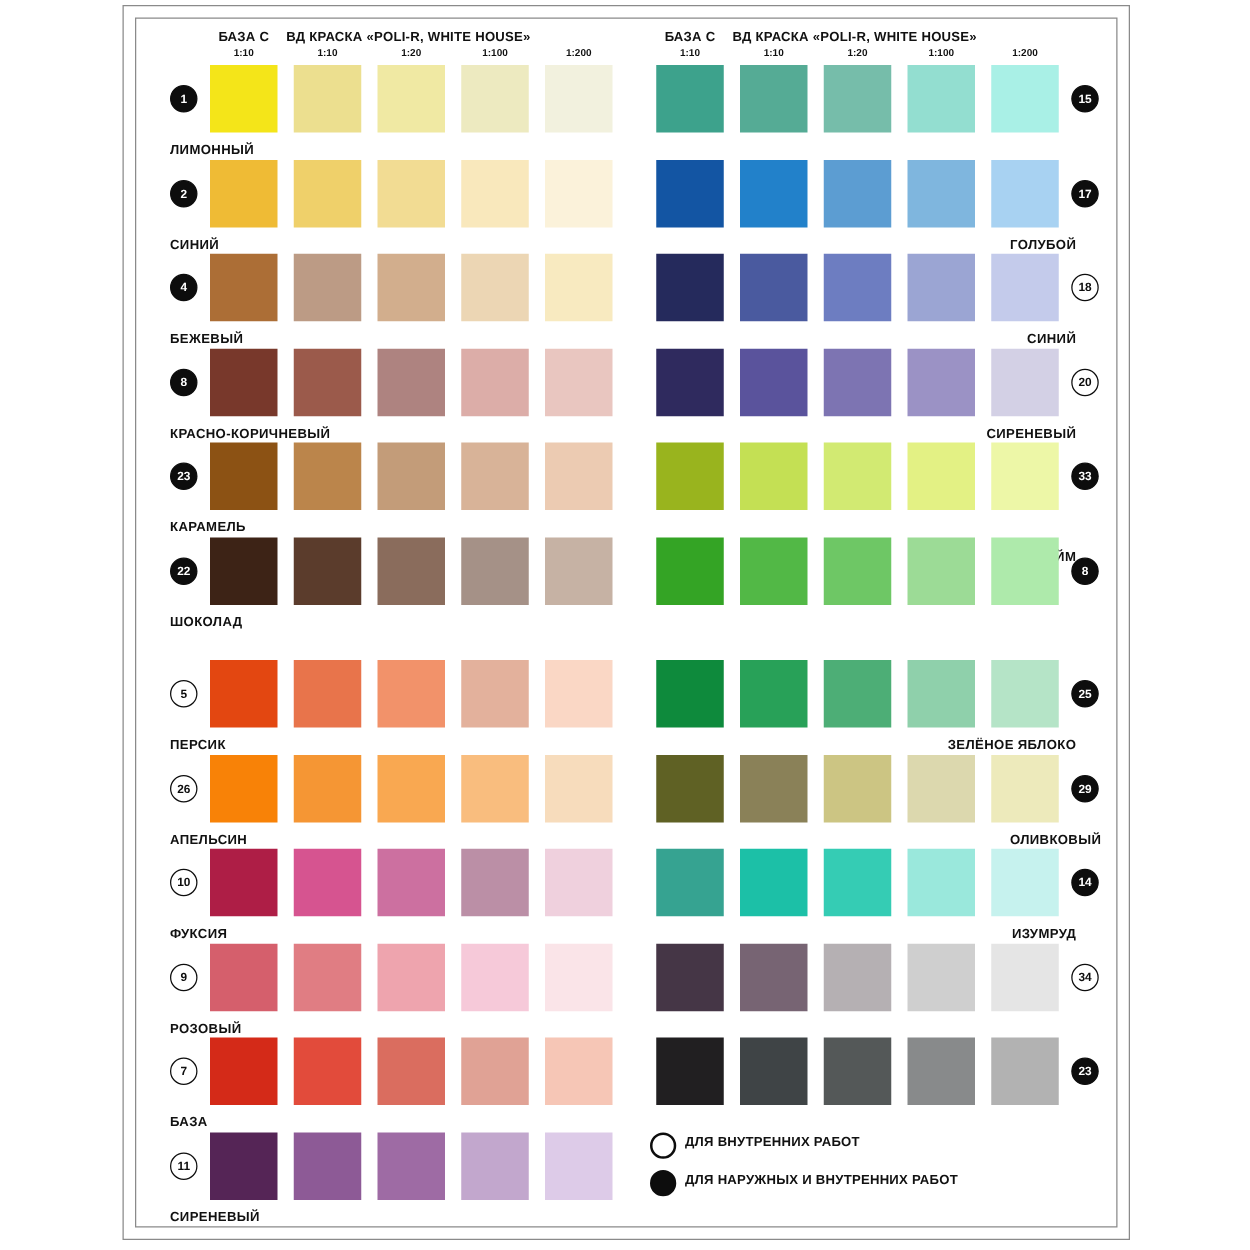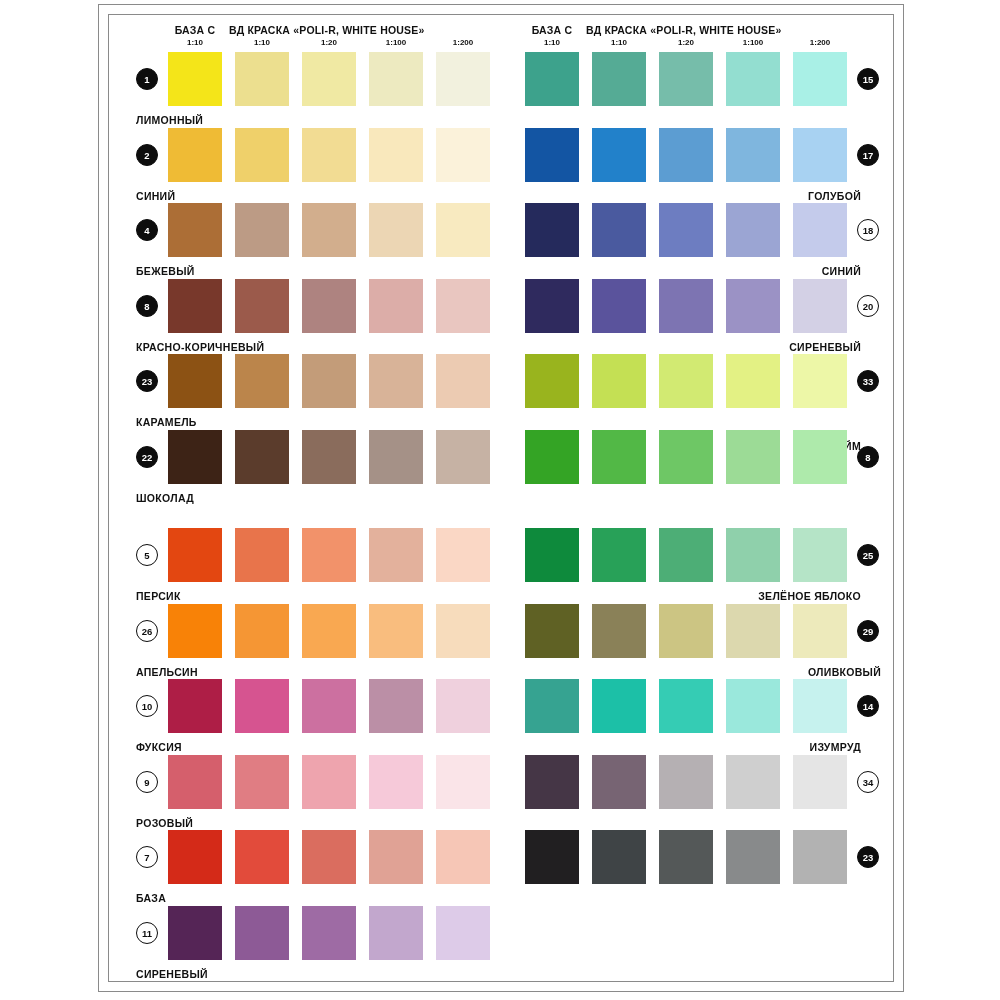--- a/index.html
+++ b/index.html
@@ -322,13 +322,23 @@
       <div class="swatch" title="ЛАВАНДА 1:200" style="left: 793px; top: 754.5px; background: rgb(229, 229, 229);"></div>
       <div class="badge hollow" style="top: 770.5px; left: 857px;">34</div>
       <div class="swatch" title="ЧЁРНЫЙ 1:10" style="left: 525px; top: 830px; background: rgb(33, 31, 33);"></div>
       <div class="swatch" title="ЧЁРНЫЙ 1:10" style="left: 592px; top: 830px; background: rgb(63, 68, 70);"></div>
       <div class="swatch" title="ЧЁРНЫЙ 1:20" style="left: 659px; top: 830px; background: rgb(84, 88, 88);"></div>
       <div class="swatch" title="ЧЁРНЫЙ 1:100" style="left: 726px; top: 830px; background: rgb(136, 138, 139);"></div>
       <div class="swatch" title="ЧЁРНЫЙ 1:200" style="left: 793px; top: 830px; background: rgb(178, 178, 178);"></div>
       <div class="badge filled" style="top: 846px; left: 857px;">23</div>
     </div>
 
+  <div id="legend">
+    <div class="legend-row">
+      <span class="legend-dot hollow"></span>
+      <span class="legend-text">ДЛЯ ВНУТРЕННИХ РАБОТ</span>
+    </div>
+    <div class="legend-row">
+      <span class="legend-dot filled"></span>
+      <span class="legend-text">ДЛЯ НАРУЖНЫХ И ВНУТРЕННИХ РАБОТ</span>
+    </div>
+  </div>
 </div>
 
 </body></html>

